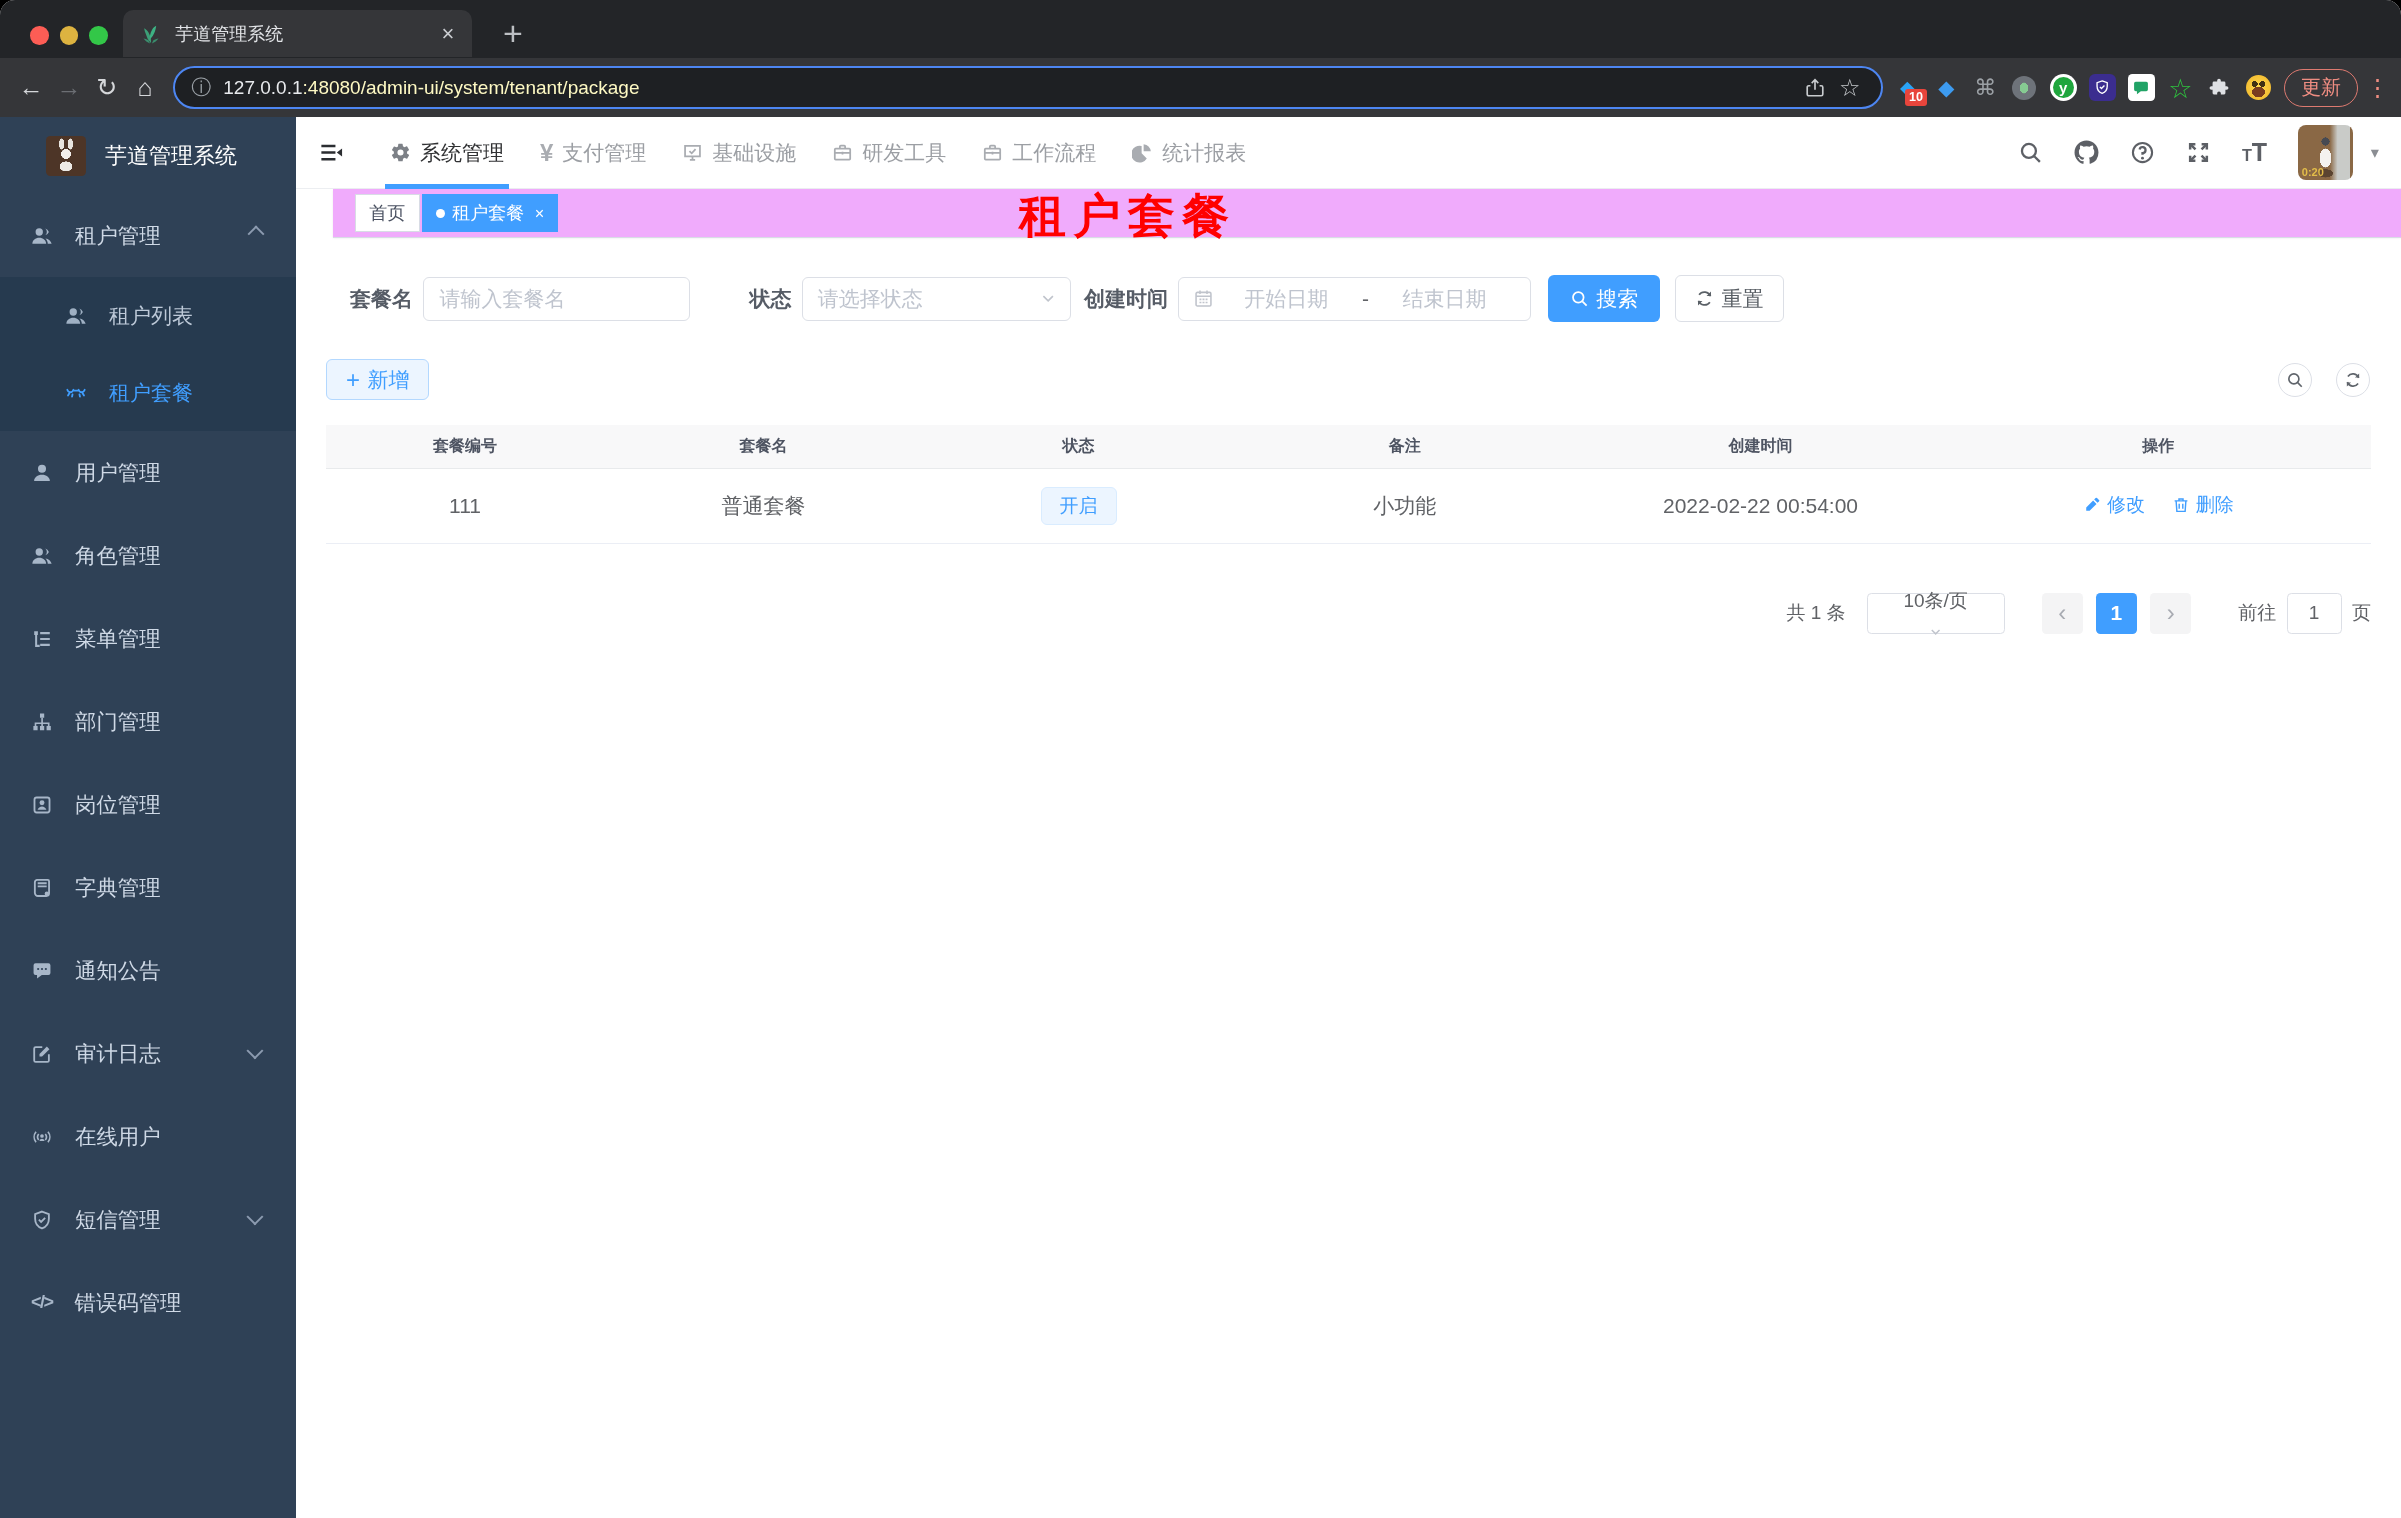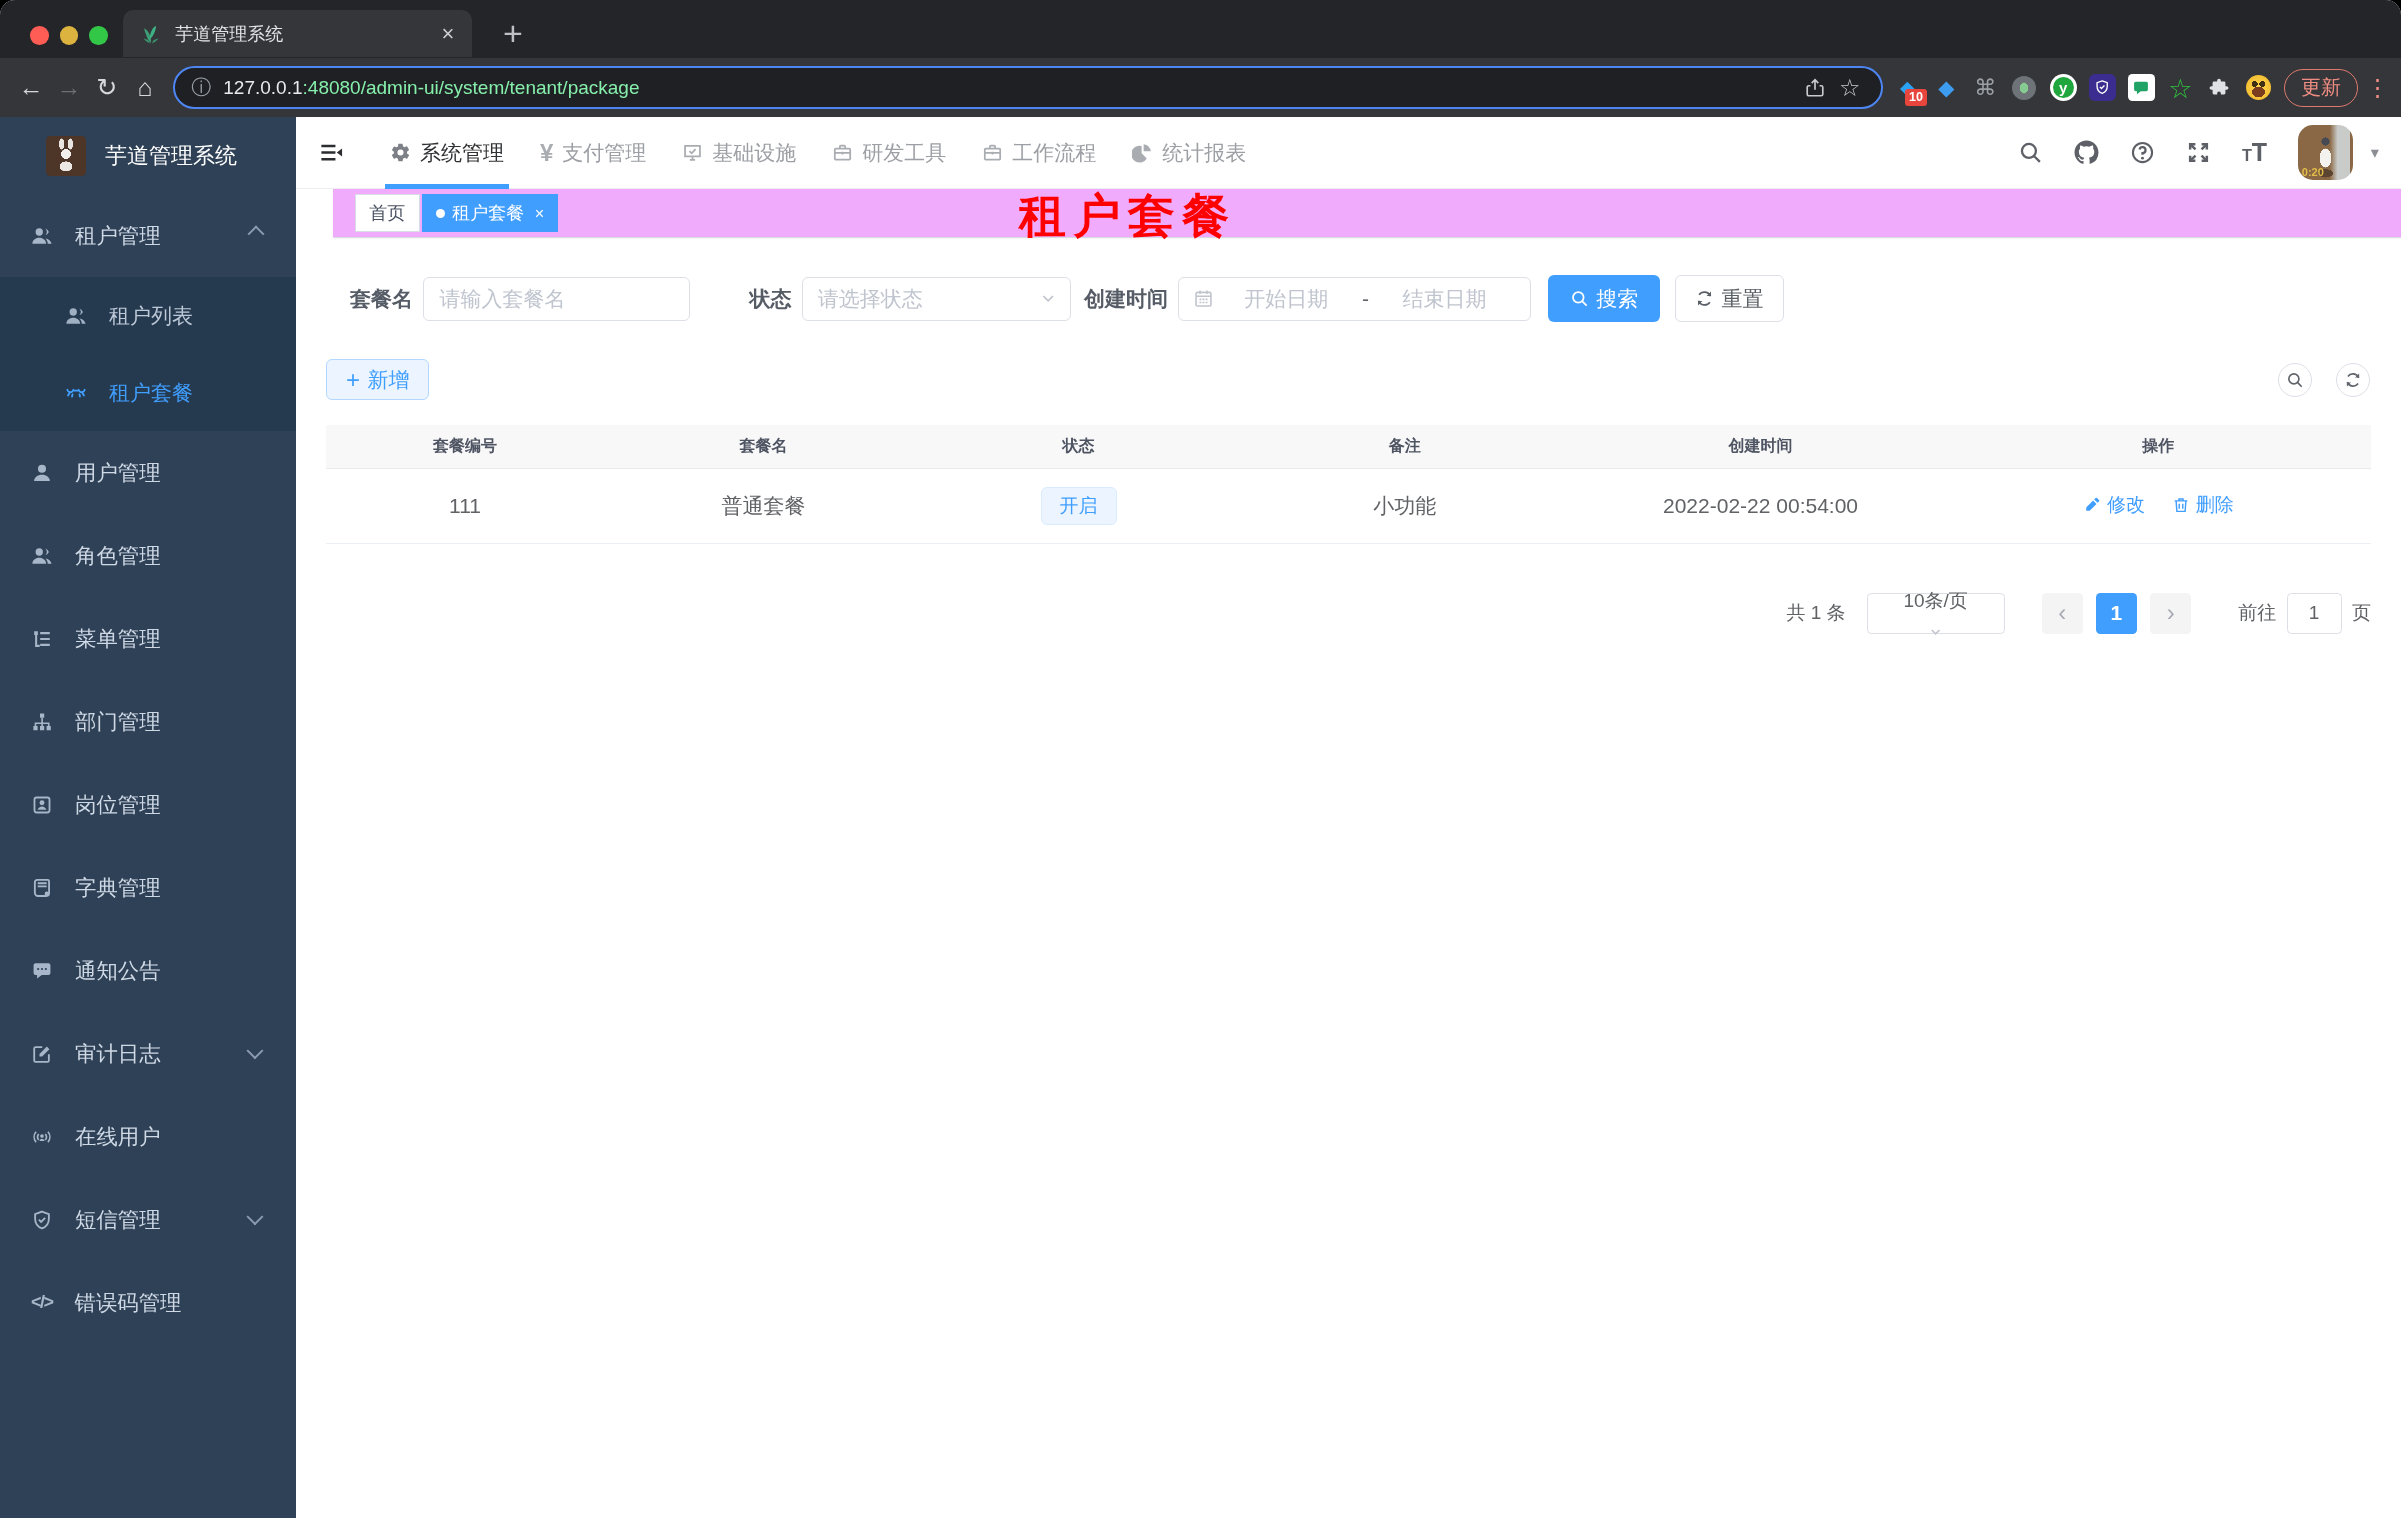--- a/index.html
+++ b/index.html
@@ -20,21 +20,21 @@
   .tab-close { color:#cbced2; font-size:22px; line-height:1; padding:0 4.4px; }
   .newtab { position:absolute; left:491px; top:10.4px; width:44px; height:47px; color:#bcbfc3;
     font-size:34px; font-weight:200; display:grid; place-items:center; }
   .toolbar { height:59px; background:#353639; display:flex; align-items:center; padding:0 12px; }
   .tbtn { width:38px; height:41px; display:grid; place-items:center; font-size:25px; color:#d5d7da; }
   .tbtn.dim { color:#6c6f74; }
   .omnibox { flex:1; height:43px; margin:0 9px; background:#1e2023; border:2.2px solid #4d86f2;
     border-radius:22px; display:flex; align-items:center; padding:0 7.4px 0 16.3px; min-width:0; }
   .ob-info { color:#9aa0a6; font-size:20px; margin-right:12px; }
   .ob-url { font-size:19px; white-space:nowrap; overflow:hidden; }
-  .ob-host { color:#e8eaed; } .ob-rest { color:#86efac; }
+  .ob-host { color:#e8eaed; } .ob-rest { color:#fef9c3; }
   .ob-spacer { flex:1; }
   .ob-ic { width:22px; height:22px; color:#c8cbce; margin:0 10.4px; flex:0 0 auto; }
   .ob-star { font-size:24px; color:#c8cbce; margin:0 13.3px 0 3px; }
   .exts { display:flex; align-items:center; gap:9px; }
   .ext { width:30px; height:30px; display:grid; place-items:center; position:relative; }
   .ext-diamond { color:#2aa3f5; font-size:19px; }
   .ext-badge { position:absolute; right:-4.4px; bottom:-3px; background:#e8453c; color:#fff;
     font-size:12.6px; line-height:1; padding:2.2px 3.7px; border-radius:3px; font-weight:700; }
   .ext-gem { color:#3d9bf0; font-size:21px; }
   .ext-cmd { color:#9ba0a5; font-size:22px; }
@@ -98,21 +98,21 @@
   .nav-item .yen { font-size:24px; font-weight:600; color:#a9acb1; width:auto; }
   .nav-item.active { color:#303133; }
   .nav-item.active .ic { color:#7d8187; }
   .nav-item.active::after { content:""; position:absolute; left:13.3px; right:13.3px; bottom:0;
     height:4.4px; background:#409eff; }
   .nav-spacer { flex:1; }
   .tools { display:flex; align-items:center; gap:31px; color:#5d6066; }
   .tools .ic { width:25px; height:25px; }
   .tt { font-size:25px; font-weight:700; color:#5d6066; }
   .tt i { font-style:normal; font-size:16.3px; }
-  .avatar { width:55px; height:55px; border-radius:15px; position:relative; overflow:hidden; flex:0 0 auto;
+  .avatar { width:55px; height:55px; border-radius:8px; position:relative; overflow:hidden; flex:0 0 auto;
     background:
       radial-gradient(ellipse 12px 6.7px at 50% 88%, #5b4430 60%, transparent 62%),
       radial-gradient(circle 6.7px at 50% 30%, #474a52 60%, transparent 62%),
       radial-gradient(ellipse 9.6px 15.5px at 50% 60%, #f4f2ef 60%, transparent 62%),
       linear-gradient(90deg, #8a6845 0 58%, #c9cbc8 72% 94%, #8a6845 94%); }
   .avatar-time { position:absolute; left:3.7px; bottom:2.2px; color:#e3bd49; font-size:11px; font-weight:700; }
   .caret { font-size:16.3px; color:#8b8e93; margin-left:-13.3px; }
 
   
   .tagsbar { height:49px; background:#f0abfc; border-bottom:0.7px solid #d8dce5;

